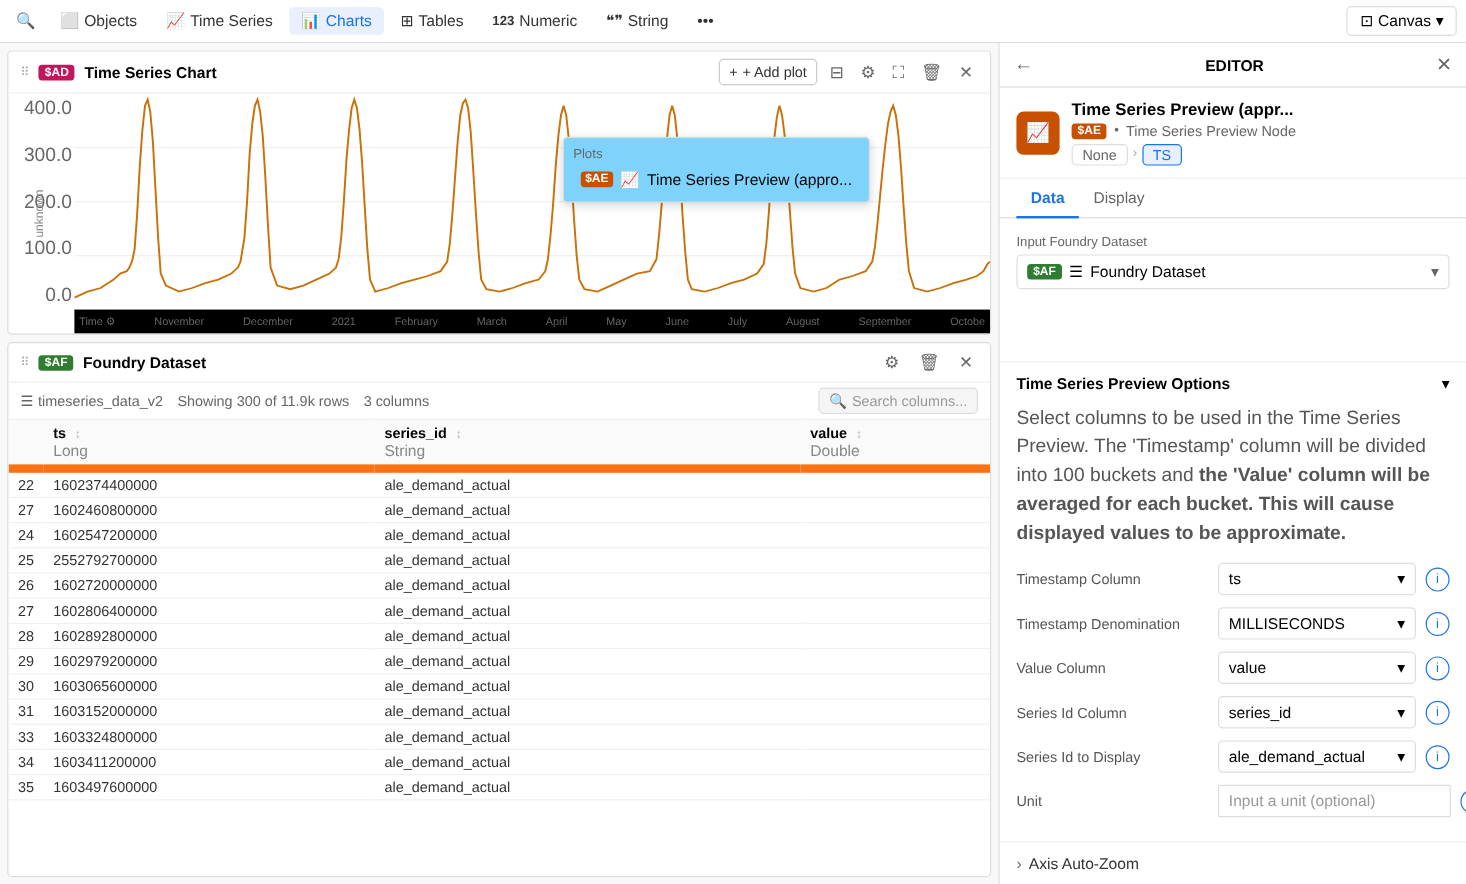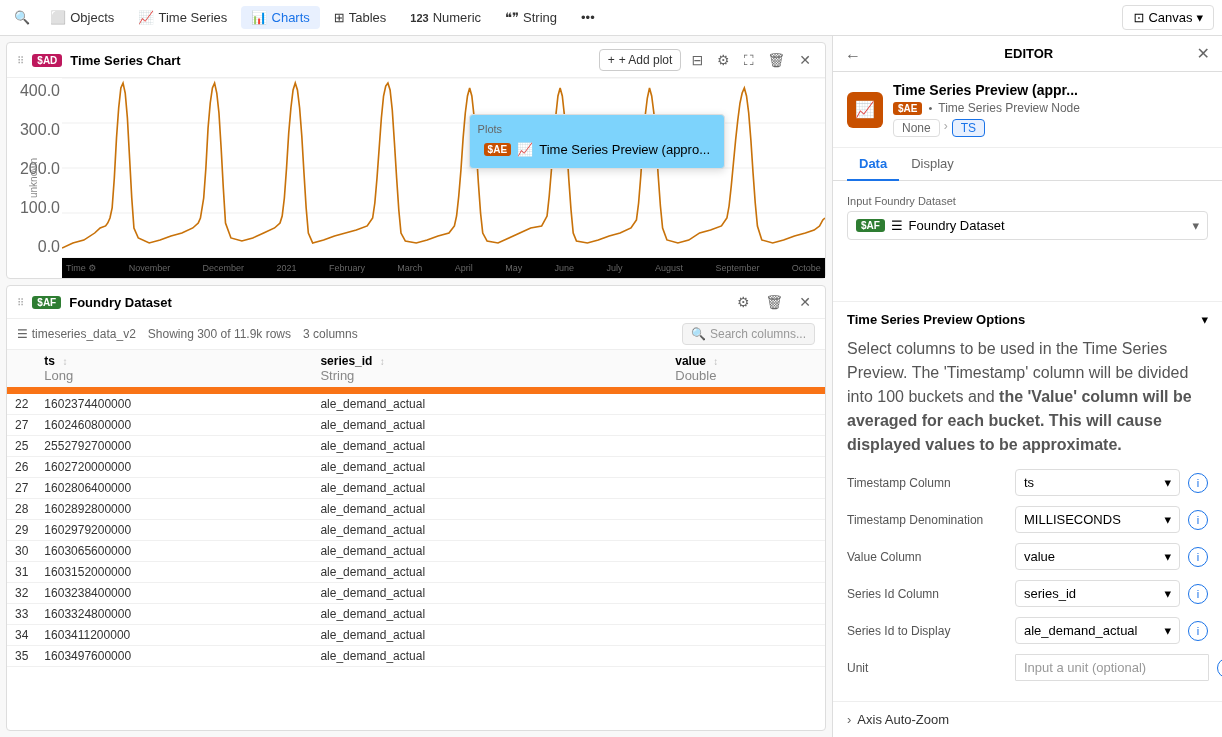--- a/index.html
+++ b/index.html
@@ -402,20 +402,26 @@
     <td class="col-series">ale_demand_actual</td>
     <td class="col-value"></td>
   </tr>
               <tr>
     <td class="row-num">27</td>
     <td class="col-ts">1602460800000</td>
     <td class="col-series">ale_demand_actual</td>
     <td class="col-value"></td>
   </tr>
               <tr>
+    <td class="row-num">24</td>
+    <td class="col-ts">1602547200000</td>
+    <td class="col-series">ale_demand_actual</td>
+    <td class="col-value"></td>
+  </tr>
+              <tr>
     <td class="row-num">25</td>
     <td class="col-ts">2552792700000</td>
     <td class="col-series">ale_demand_actual</td>
     <td class="col-value"></td>
   </tr>
               <tr>
     <td class="row-num">26</td>
     <td class="col-ts">1602720000000</td>
     <td class="col-series">ale_demand_actual</td>
     <td class="col-value"></td>
@@ -440,26 +446,20 @@
   </tr>
               <tr>
     <td class="row-num">30</td>
     <td class="col-ts">1603065600000</td>
     <td class="col-series">ale_demand_actual</td>
     <td class="col-value"></td>
   </tr>
               <tr>
     <td class="row-num">31</td>
     <td class="col-ts">1603152000000</td>
-    <td class="col-series">ale_demand_actual</td>
-    <td class="col-value"></td>
-  </tr>
-              <tr>
-    <td class="row-num">32</td>
-    <td class="col-ts">1603238400000</td>
     <td class="col-series">ale_demand_actual</td>
     <td class="col-value"></td>
   </tr>
               <tr>
     <td class="row-num">33</td>
     <td class="col-ts">1603324800000</td>
     <td class="col-series">ale_demand_actual</td>
     <td class="col-value"></td>
   </tr>
               <tr>

